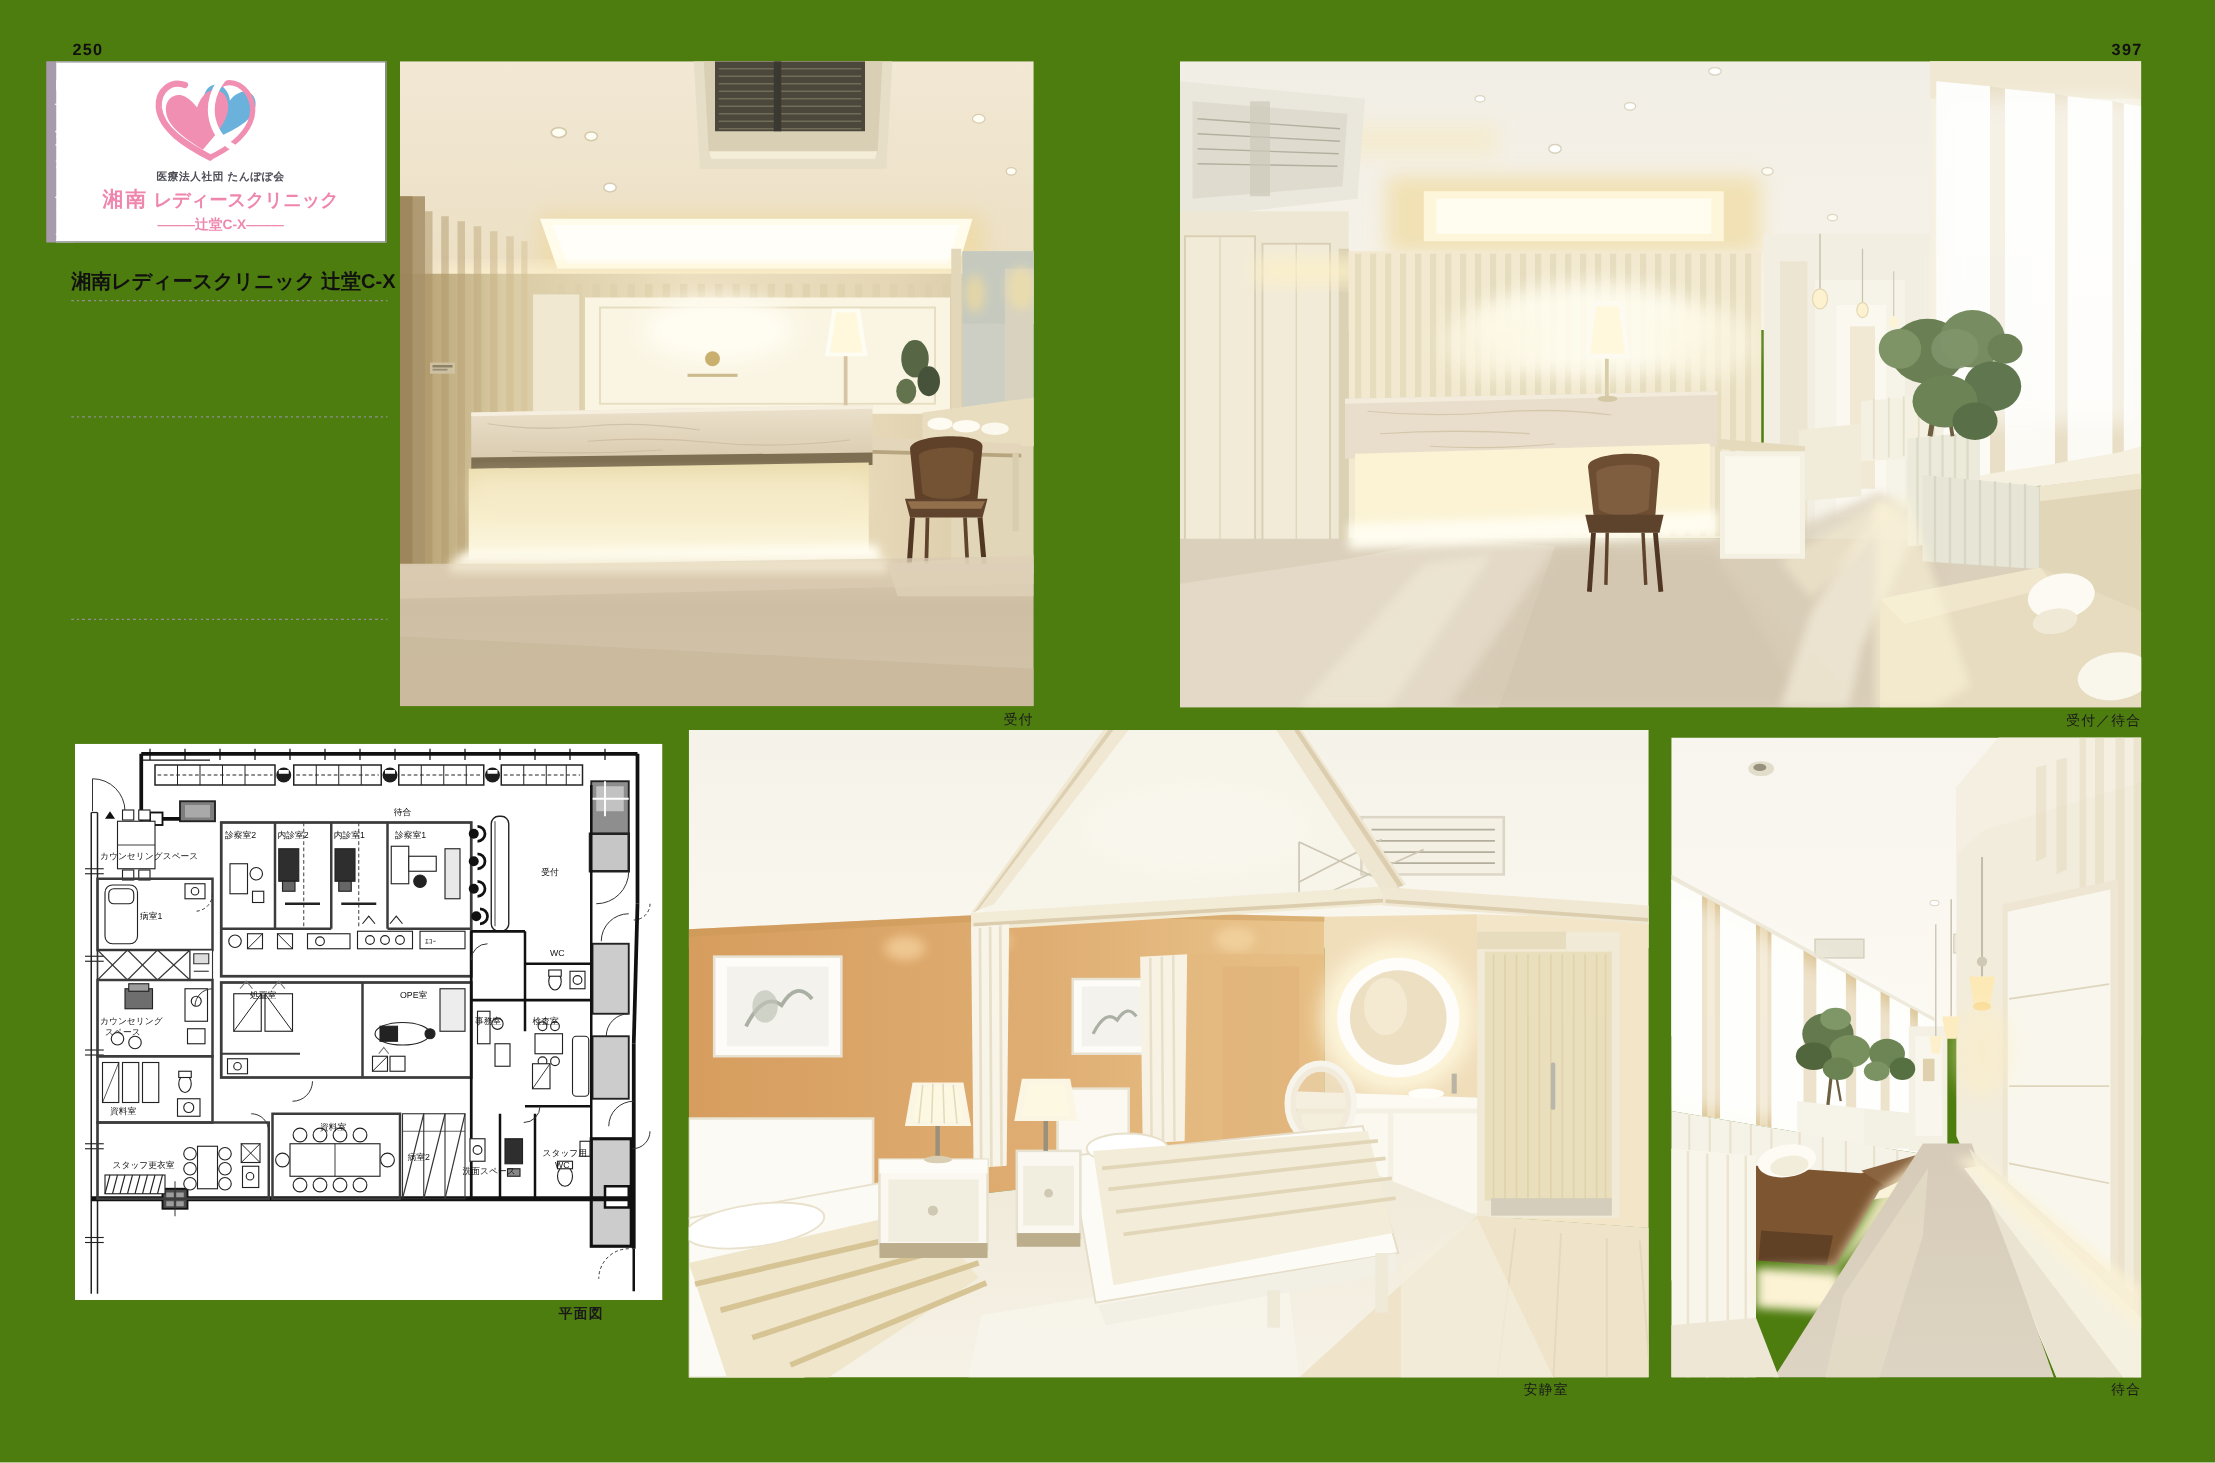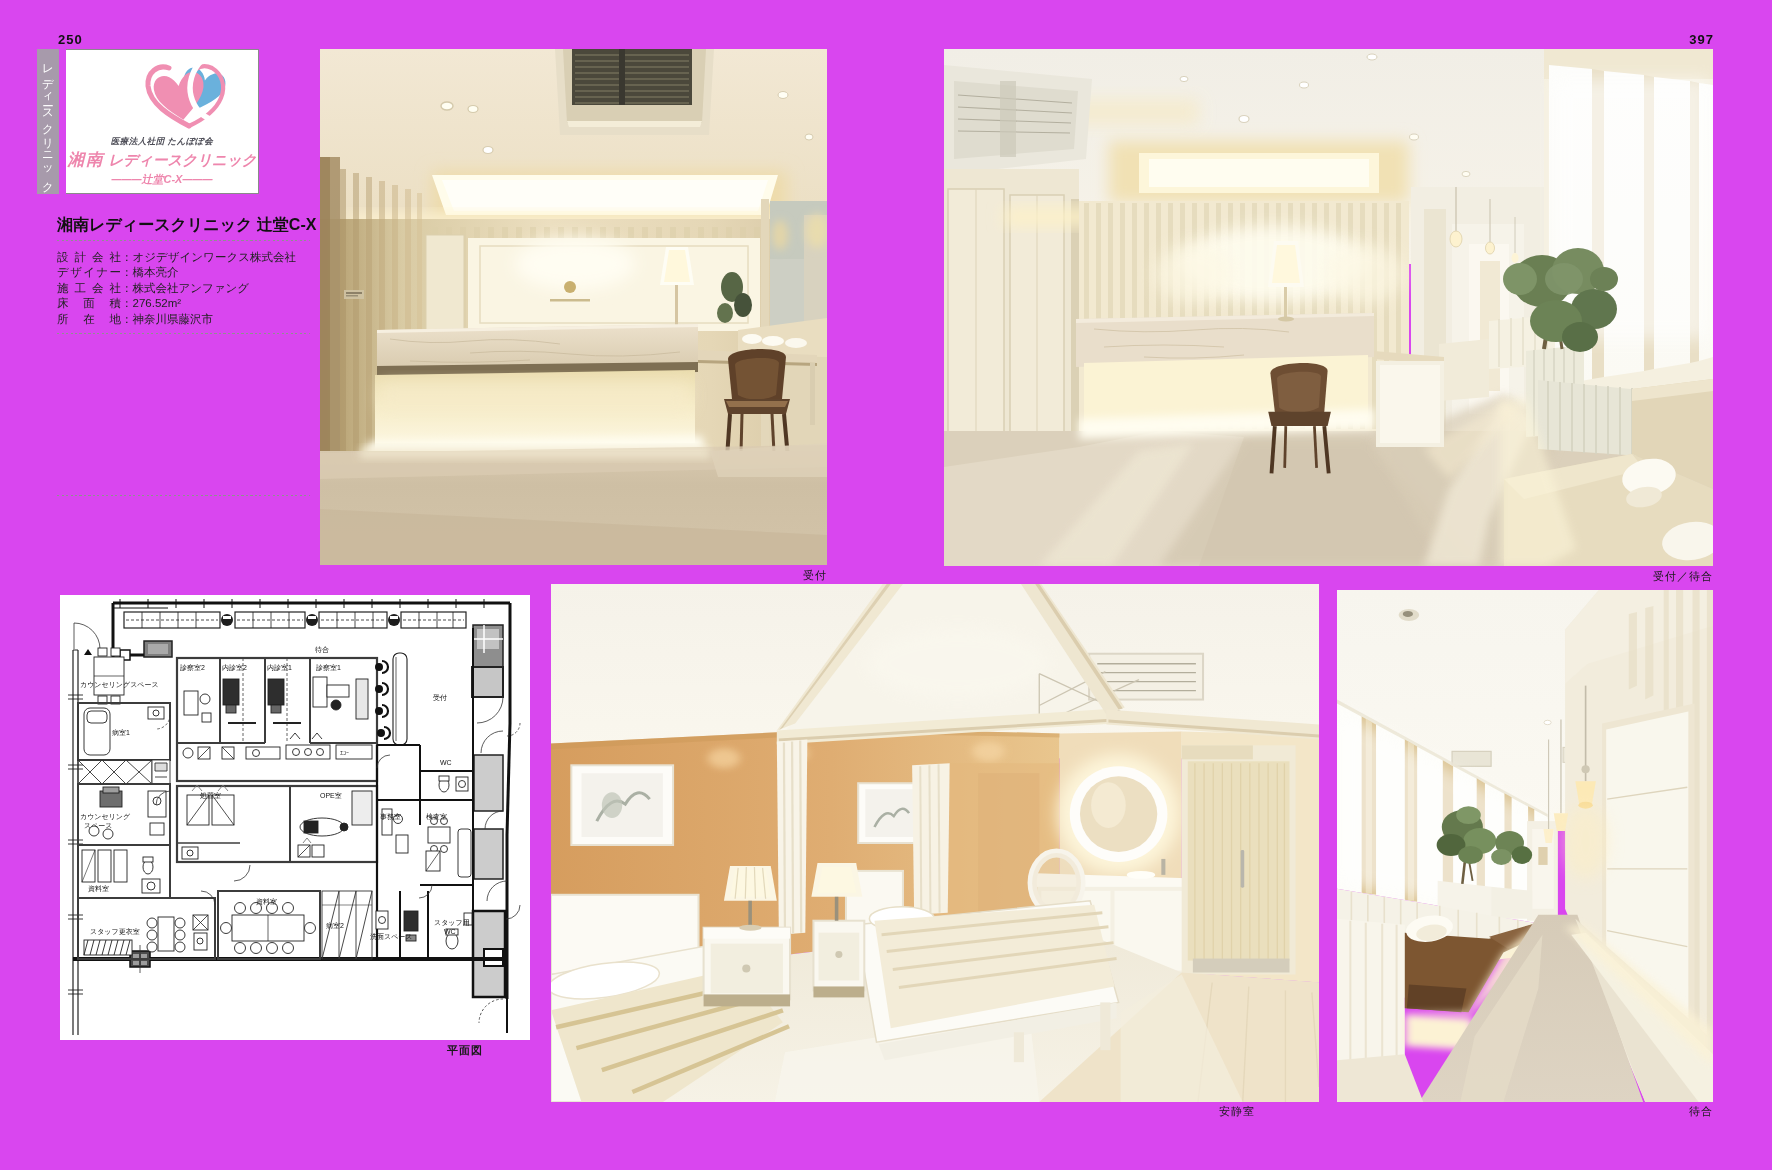--- a/index.html
+++ b/index.html
@@ -1,33 +1,33 @@
 <!DOCTYPE html>
 <html><head>
 <meta charset="utf-8">
 <style>
 html,body{margin:0;padding:0;background:#fff;}
-#page{position:relative;width:1772px;height:1170px;background:#d946ef;overflow:hidden;
+#page{position:relative;width:1772px;height:1170px;background:#4d7c0f;overflow:hidden;
   font-family:"Liberation Sans",sans-serif;}
 .abs{position:absolute;}
 .cap{position:absolute;font-size:11px;color:#1a1a1a;letter-spacing:1px;}
 </style>
 </head>
 <body>
 <div id="page">
 
 <div class="abs" style="left:58px;top:32px;font-size:13px;font-weight:bold;color:#111;letter-spacing:1px;">250</div>
 
 <div class="abs" style="left:1652px;top:32px;width:62px;text-align:right;font-size:13px;font-weight:bold;color:#111;letter-spacing:1px;">397</div>
 
 <div class="abs" style="left:37px;top:49px;width:22px;height:145px;background:#a79aab;">
   <div style="writing-mode:vertical-rl;color:#fff;font-size:11.5px;letter-spacing:1.4px;position:absolute;left:0;top:2px;width:22px;height:142px;text-align:center;line-height:22px;">レディースクリニック</div>
 </div>
 
-<div class="abs" style="left:66px;top:49px;width:193px;height:145px;background:#fff;border:1px solid #8a8a8a;border-left:none;box-sizing:border-box;font-style:italic;">
+<div class="abs" style="left:45px;top:49px;width:264px;height:145px;background:#fff;border:1px solid #8a8a8a;border-left:none;box-sizing:border-box;">
 
   <svg class="abs" style="left:76px;top:8px;" width="88" height="72" viewBox="0 0 88 72">
     <g transform="rotate(14 60 30)">
       <path d="M60,52 C48,42 40,33 40,23 C40,13 49,9 55,14 C58,16 60,19 61,22 C62,19 64,16 67,14 C73,9 82,13 82,23 C82,33 72,42 60,52 Z" fill="#6ab1dc"></path>
     </g>
     <g transform="rotate(-8 38 38)">
       <path d="M38,62 C24,50 13,40 13,28 C13,17 23,13 30,18 C33,20 36,24 38,28 C40,24 43,20 46,18 C53,13 63,17 63,28 C63,40 52,50 38,62 Z" fill="#f08fb2"></path>
     </g>
     <path d="M47,68 C28,58 8,46 6,28 C5,14 16,6 27,10" fill="none" stroke="#f08fb2" stroke-width="5" stroke-linecap="round"></path>
     <path d="M47,68 C60,62 74,52 79,40 C84,28 80,16 70,10 C64,7 58,8 54,11" fill="none" stroke="#f08fb2" stroke-width="4.2" stroke-linecap="round"></path>
@@ -38,27 +38,20 @@
 
   <div class="abs" style="left:0;top:99px;width:100%;text-align:center;font-size:14.5px;font-weight:bold;color:#ee86ad;letter-spacing:0px;"><span style="font-size:16.5px;letter-spacing:2px;">湘南</span> レディースクリニック</div>
 
   <div class="abs" style="left:0;top:122px;width:100%;text-align:center;font-size:10px;font-weight:bold;color:#ee86ad;">―――<span style="font-size:11px;">辻堂C-X</span>―――</div>
 </div>
 
 <div class="abs" style="left:57px;top:215px;font-size:16px;font-weight:bold;color:#111;letter-spacing:0px;white-space:nowrap;">湘南レディースクリニック 辻堂C-X</div>
 
 <div class="abs" style="left:57px;top:240px;width:253px;height:1px;background:repeating-linear-gradient(90deg,#8f8f8f 0,#8f8f8f 2px,transparent 2px,transparent 4.5px);"></div>
 
-<div class="abs" style="left:57px;top:250px;width:260px;font-size:11.5px;color:#222;line-height:15.4px;white-space:nowrap;">
-  <div><span style="display:inline-block;width:64px;text-align:justify;text-align-last:justify;">設計会社</span>：オジデザインワークス株式会社</div>
-  <div><span style="display:inline-block;width:64px;text-align:justify;text-align-last:justify;">デザイナー</span>：橋本亮介</div>
-  <div><span style="display:inline-block;width:64px;text-align:justify;text-align-last:justify;">施工会社</span>：株式会社アンファング</div>
-  <div><span style="display:inline-block;width:64px;text-align:justify;text-align-last:justify;">床面積</span>：276.52m²</div>
-  <div><span style="display:inline-block;width:64px;text-align:justify;text-align-last:justify;">所在地</span>：神奈川県藤沢市</div>
-</div>
 
 <div class="abs" style="left:57px;top:333px;width:253px;height:1px;background:repeating-linear-gradient(90deg,#8f8f8f 0,#8f8f8f 2px,transparent 2px,transparent 4.5px);"></div>
 
 
 <div class="abs" style="left:57px;top:495px;width:253px;height:1px;background:repeating-linear-gradient(90deg,#8f8f8f 0,#8f8f8f 2px,transparent 2px,transparent 4.5px);"></div>
 
 <svg class="abs" style="left:320px;top:49px;" width="507" height="516" viewBox="0 0 507 516">
   <defs>
     <linearGradient id="p1ceil" x1="0" y1="0" x2="0" y2="1">
       <stop offset="0" stop-color="#f2e8d4"></stop>

